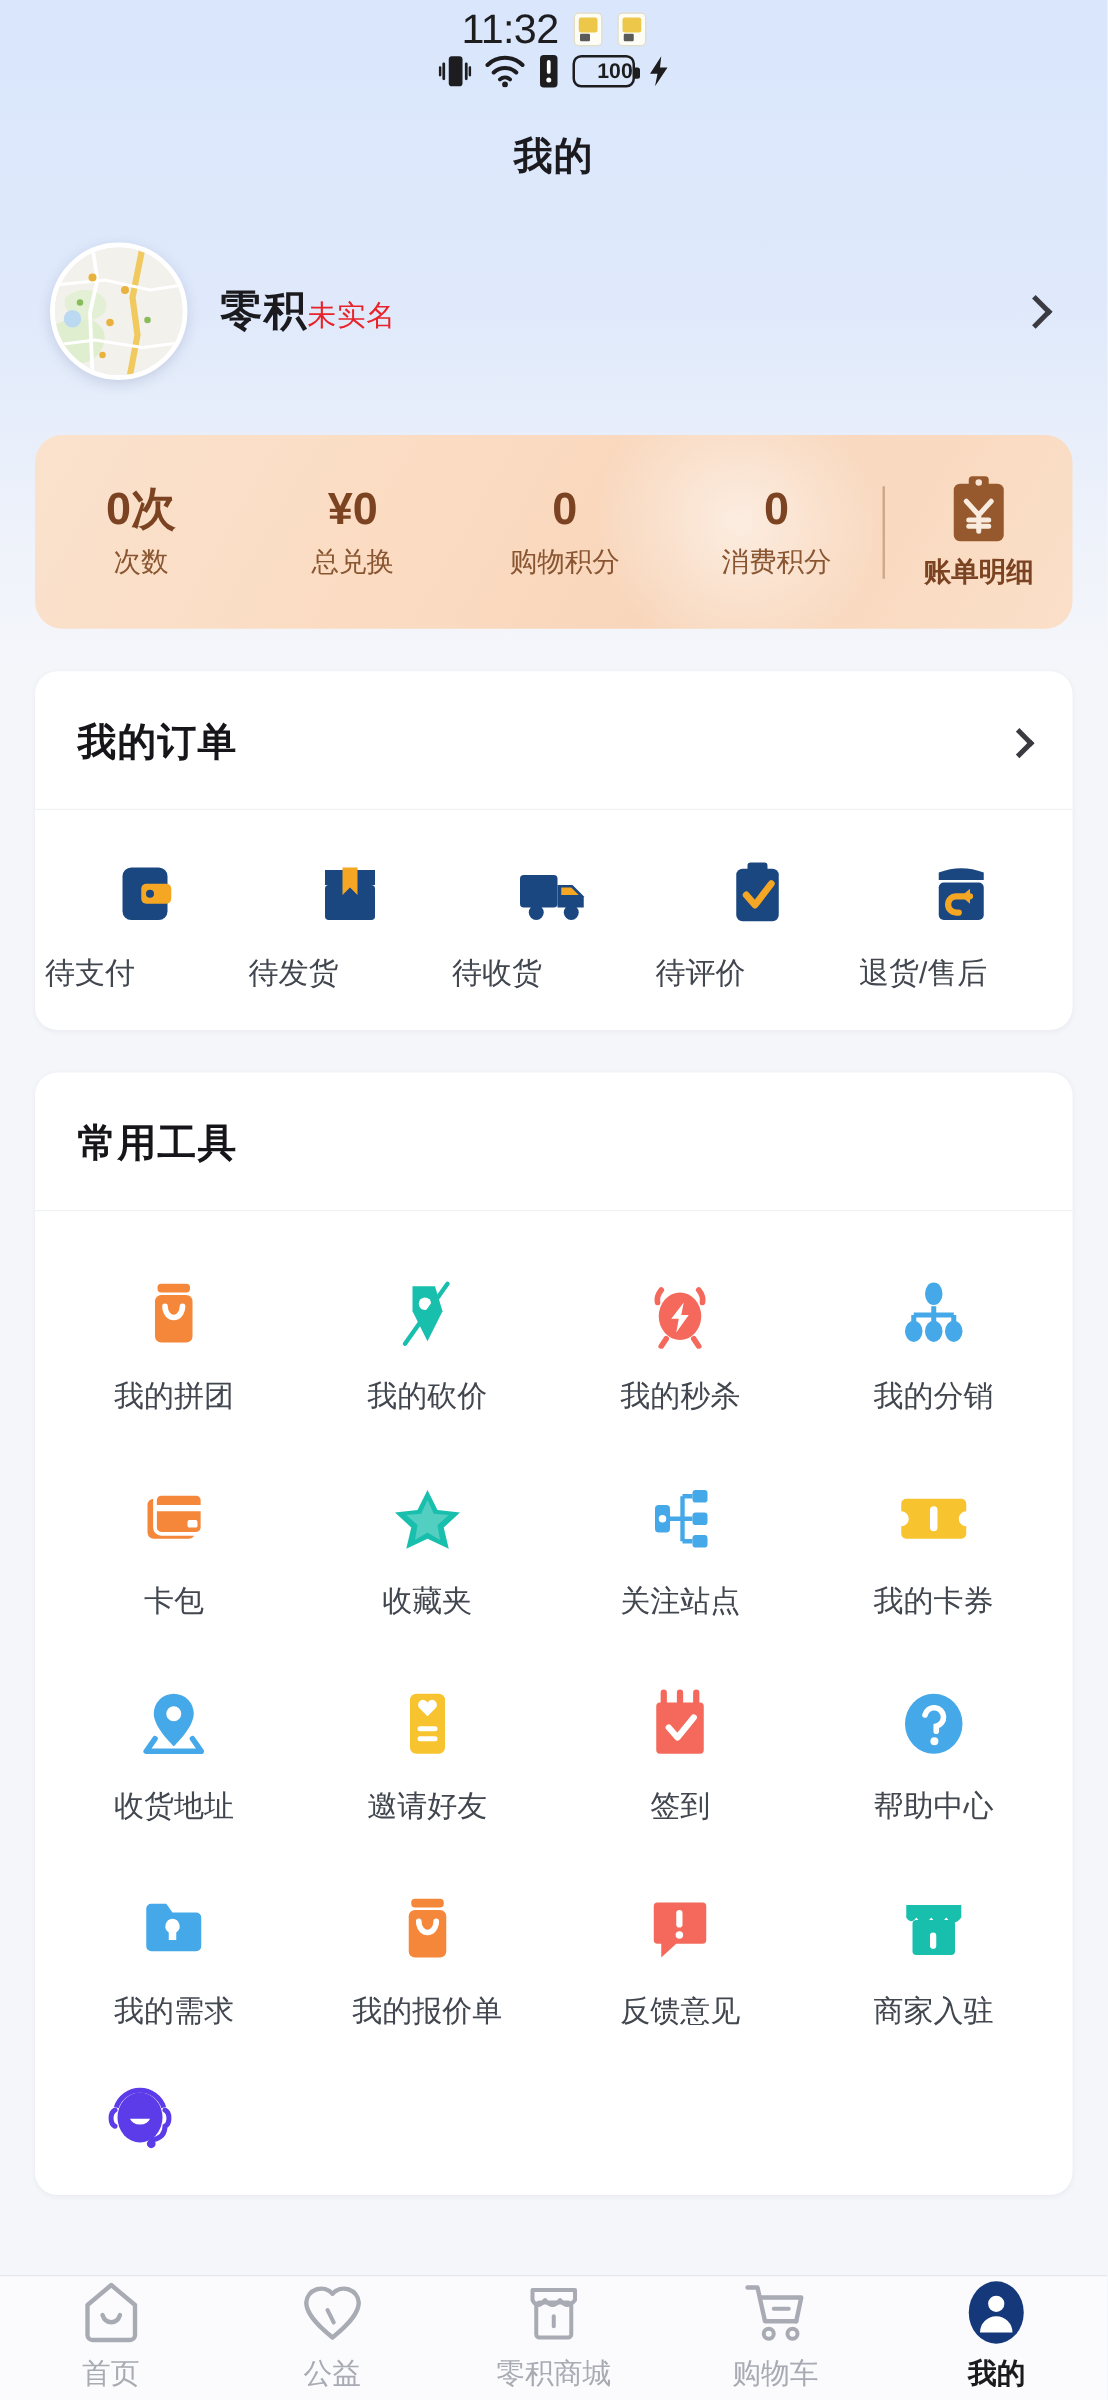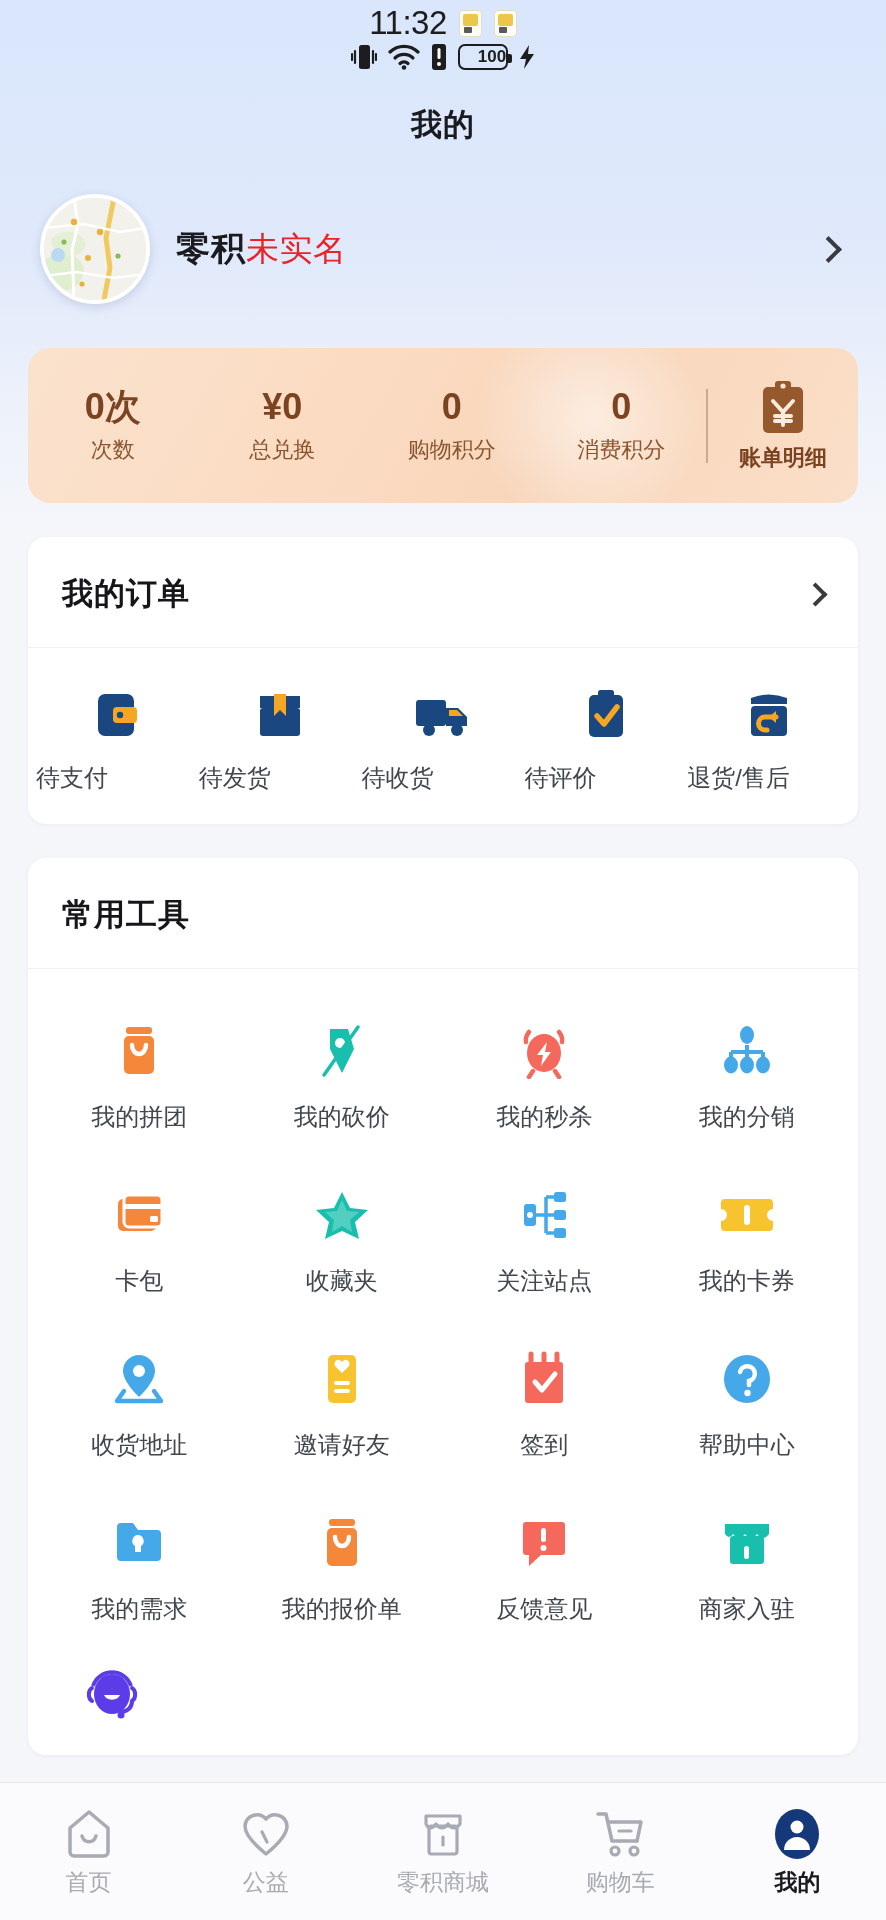--- a/index.html
+++ b/index.html
@@ -66,21 +66,21 @@
     width:110px; height:110px; border-radius:50%;
     border:4px solid #ffffff; overflow:hidden; flex:none;
     box-shadow:0 3px 10px rgba(60,80,130,.18);
     background:#eceae4; position:relative;
   }
   .avatar svg { display:block; }
   .profile-name-wrap {
     display:flex; align-items:baseline; gap:0; margin-left:26px; flex:1;
   }
   .profile-name { font-size:34px; font-weight:700; color:#1b1b1f; letter-spacing:1px; }
-  .profile-badge { font-size:33px; font-weight:500; color:#e8242a; letter-spacing:.5px; }
+  .profile-badge { font-size:23px; font-weight:500; color:#e8242a; letter-spacing:.5px; }
   .chev {
     width:19px; height:19px; border-right:4px solid #3a3a40; border-top:4px solid #3a3a40;
     transform:rotate(45deg); flex:none; margin-right:14px;
   }
 
   
   .stats {
     position:relative; margin:44px 28px 0 28px; height:155px;
     border-radius:22px; display:flex; align-items:center;
     background:linear-gradient(120deg,#fae2cd 0%, #fbdcc3 35%, #f8d6bb 62%, #fbdfc8 100%);
@@ -130,23 +130,23 @@
     padding:26px 10px 10px 10px;
   }
   .tool { text-align:center; padding:24px 0 26px 0; }
   .tool-ic { height:64px; display:flex; align-items:center; justify-content:center; }
   .tool-label { font-size:24px; color:#41464f; margin-top:18px; }
 
   .service-row { padding:6px 0 26px 56px; }
 
   
   .tabbar {
-    position:absolute; left:0; bottom:0; width:886px; height:138px;
+    position:absolute; left:0; bottom:0; width:886px; height:100px;
     background:#fbfbfd; border-top:1px solid #e6e7ec;
-    display:flex; align-items:center;
+    display:flex; align-items:flex-start;
   }
   .tab { flex:1; text-align:center; }
   .tab-ic { height:58px; display:flex; align-items:center; justify-content:center; }
   .tab-label { font-size:23px; color:#a8abb3; margin-top:4px; }
   .tab.active .tab-label { color:#1b1b1f; font-weight:600; }
 </style>
 </head>
 <body>
 
 <div class="phone">

